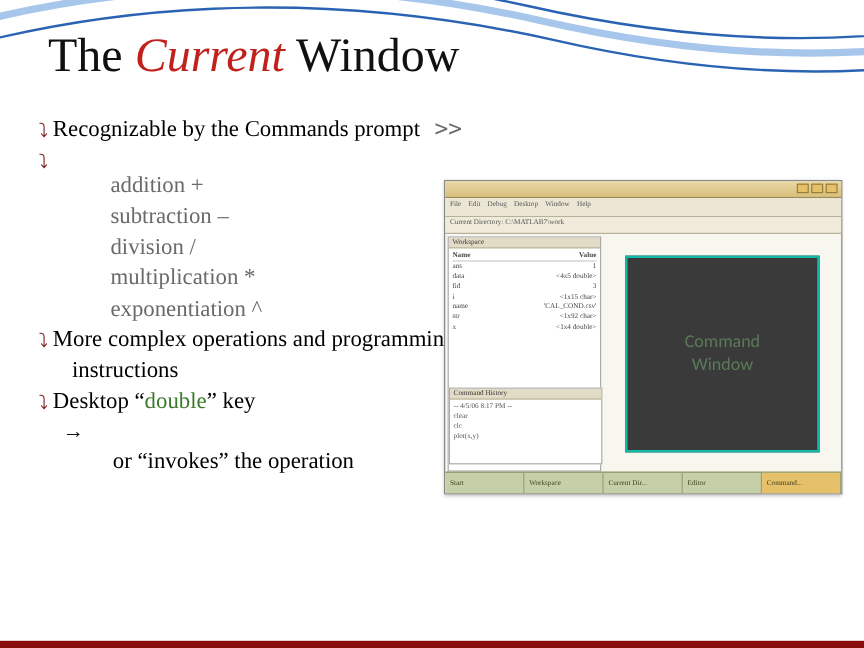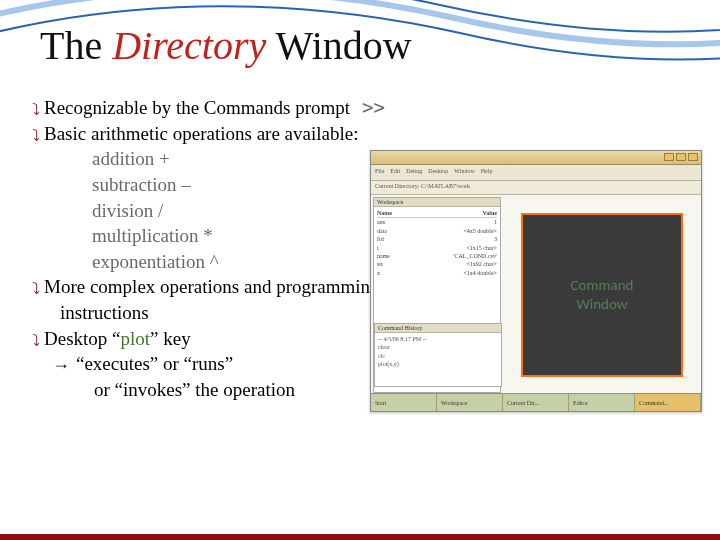--- a/index.html
+++ b/index.html
@@ -76,21 +76,21 @@
     font-size: 6px; color: #444; overflow: hidden;
   }
   .panel-head {
     background: #e2dcc7; border-bottom: 1px solid #bdb69d;
     font-size: 6px; padding: 1px 3px; color: #333;
   }
   .workspace { width: 128px; display: flex; flex-direction: column; }
   .workspace .list { flex: 1; padding: 2px 3px; line-height: 1.4; }
   .workspace .list div { display: flex; justify-content: space-between; }
   .cmdwin {
-    flex: 1; background: #3a3a3a; border: 2px solid #f97316;
+    flex: 1; background: #3a3a3a; border: 2px solid #14b8a6;
     margin: 18px; position: relative; display: flex; align-items: center; justify-content: center;
   }
   .cmdwin-label {
     font-family: Calibri, Arial, sans-serif;
     font-size: 15px; color: #5a7a5a;
     text-align: center; line-height: 1.25;
   }
   .lower-left {
     position: absolute; left: 3px; bottom: 24px;
     width: 128px; height: 64px;
@@ -122,58 +122,56 @@
   <svg viewBox="0 0 1050 190" preserveAspectRatio="none">
     <path d="M0,80 C180,10 380,10 560,50 C760,95 920,80 1050,30" fill="none" stroke="#2a63b3" stroke-width="2"></path>
     <path d="M0,95 C190,22 390,22 570,62 C770,108 930,92 1050,42" fill="none" stroke="#6aa0dd" stroke-width="6" opacity="0.6"></path>
     <path d="M0,112 C200,38 400,38 580,78 C780,124 940,106 1050,56" fill="none" stroke="#2a63b3" stroke-width="2"></path>
   </svg>
 </div>
 
 <div class="title">
   <span class="t1">The</span>
   <span> </span>
-  <span class="t2">Directory</span>
+  <span class="t2">Current</span>
   <span> </span>
   <span class="t3">Window</span>
 </div>
 
 <div class="content">
   <div class="bullet-row">
     <span class="bullet-icon">⤵</span>
     <span>Recognizable by the Commands prompt</span>
     <span class="prompt">&gt;&gt;</span>
   </div>
 
   <div class="bullet-row">
     <span class="bullet-icon">⤵</span>
-    <span>Basic arithmetic operations are available:</span>
   </div>
 
   <div class="indent1 op">addition +</div>
   <div class="indent1 op">subtraction –</div>
   <div class="indent1 op">division /</div>
   <div class="indent1 op">multiplication *</div>
   <div class="indent1 op">exponentiation ^</div>
 
   <div class="bullet-row">
     <span class="bullet-icon">⤵</span>
     <span>More complex operations and programming</span>
   </div>
   <div class="indent2">instructions</div>
 
   <div class="bullet-row">
     <span class="bullet-icon">⤵</span>
     <span>
-      <span>Desktop “</span><span class="enter">plot</span><span>” key</span>
+      <span>Desktop “</span><span class="enter">double</span><span>” key</span>
     </span>
   </div>
   <div class="bullet-row" style="margin-left:8px">
     <span class="arrow-icon">→</span>
-    <span>“executes” or “runs”</span>
   </div>
   <div class="indent1" style="margin-left:62px">or “invokes”   the operation</div>
 </div>
 
 <div class="shot-wrap">
   <div class="shot-titlebar">
     <div class="btns">
         <span></span>
         <span></span>
         <span></span>

